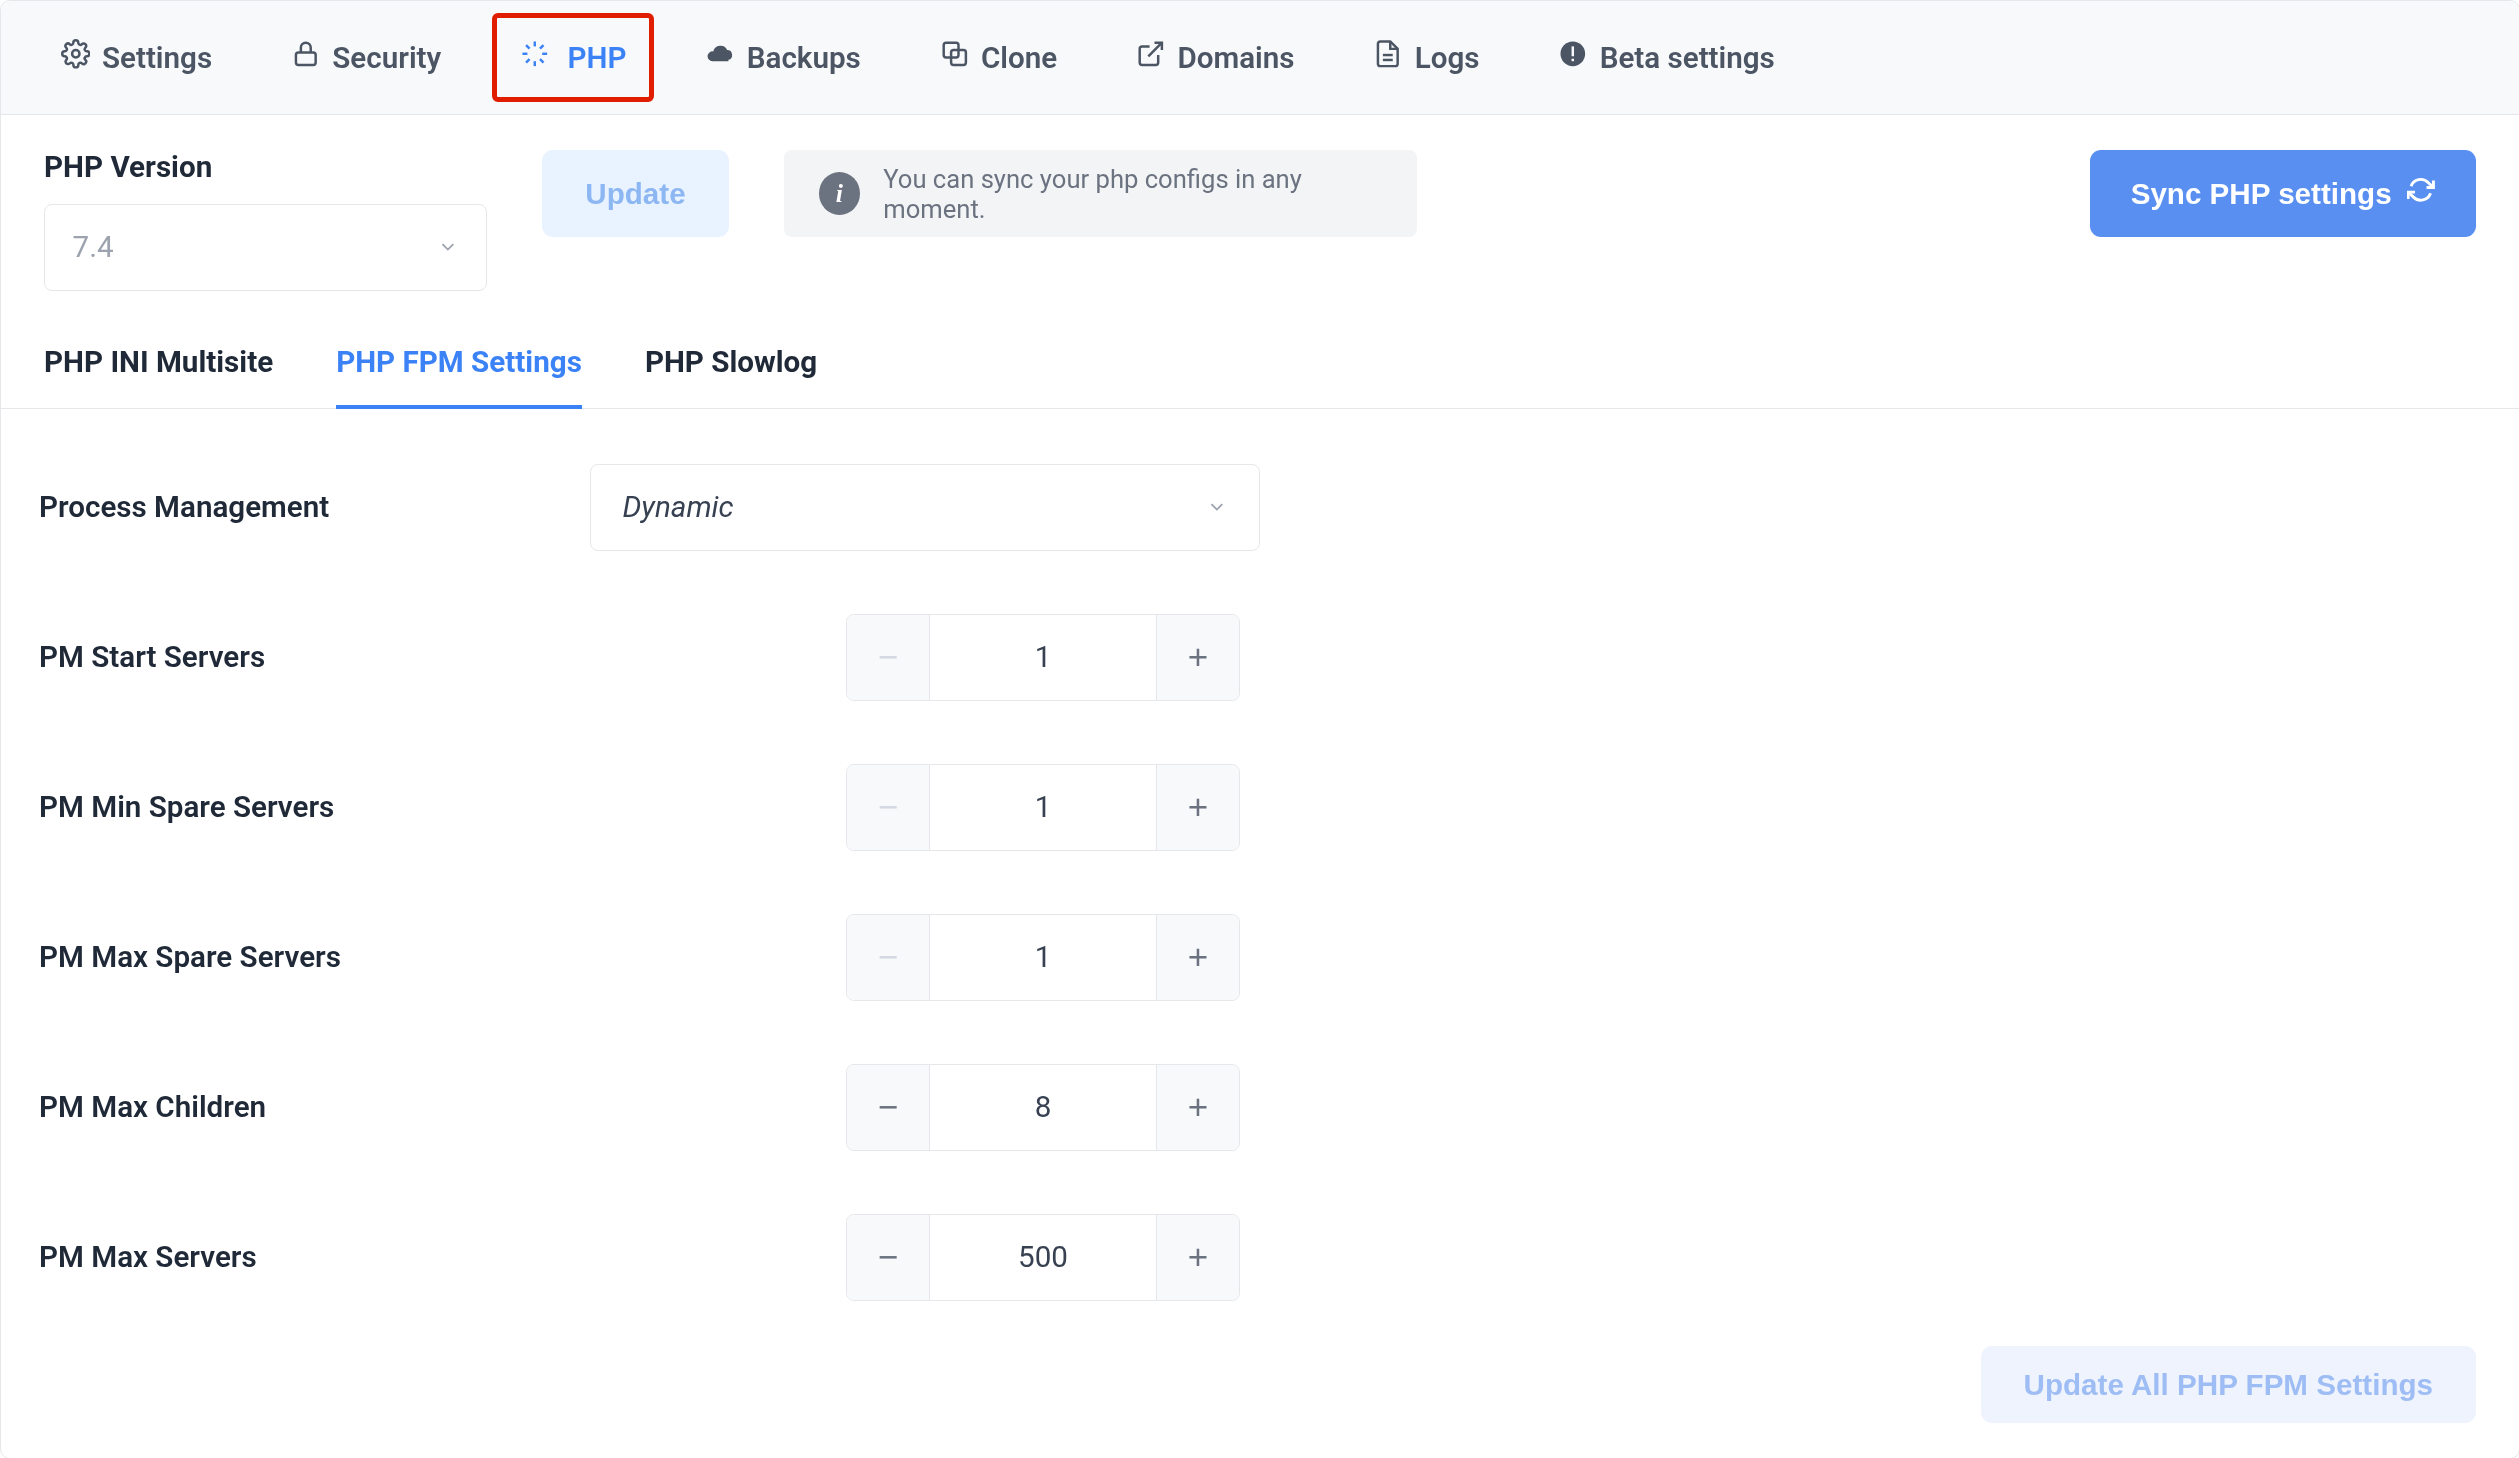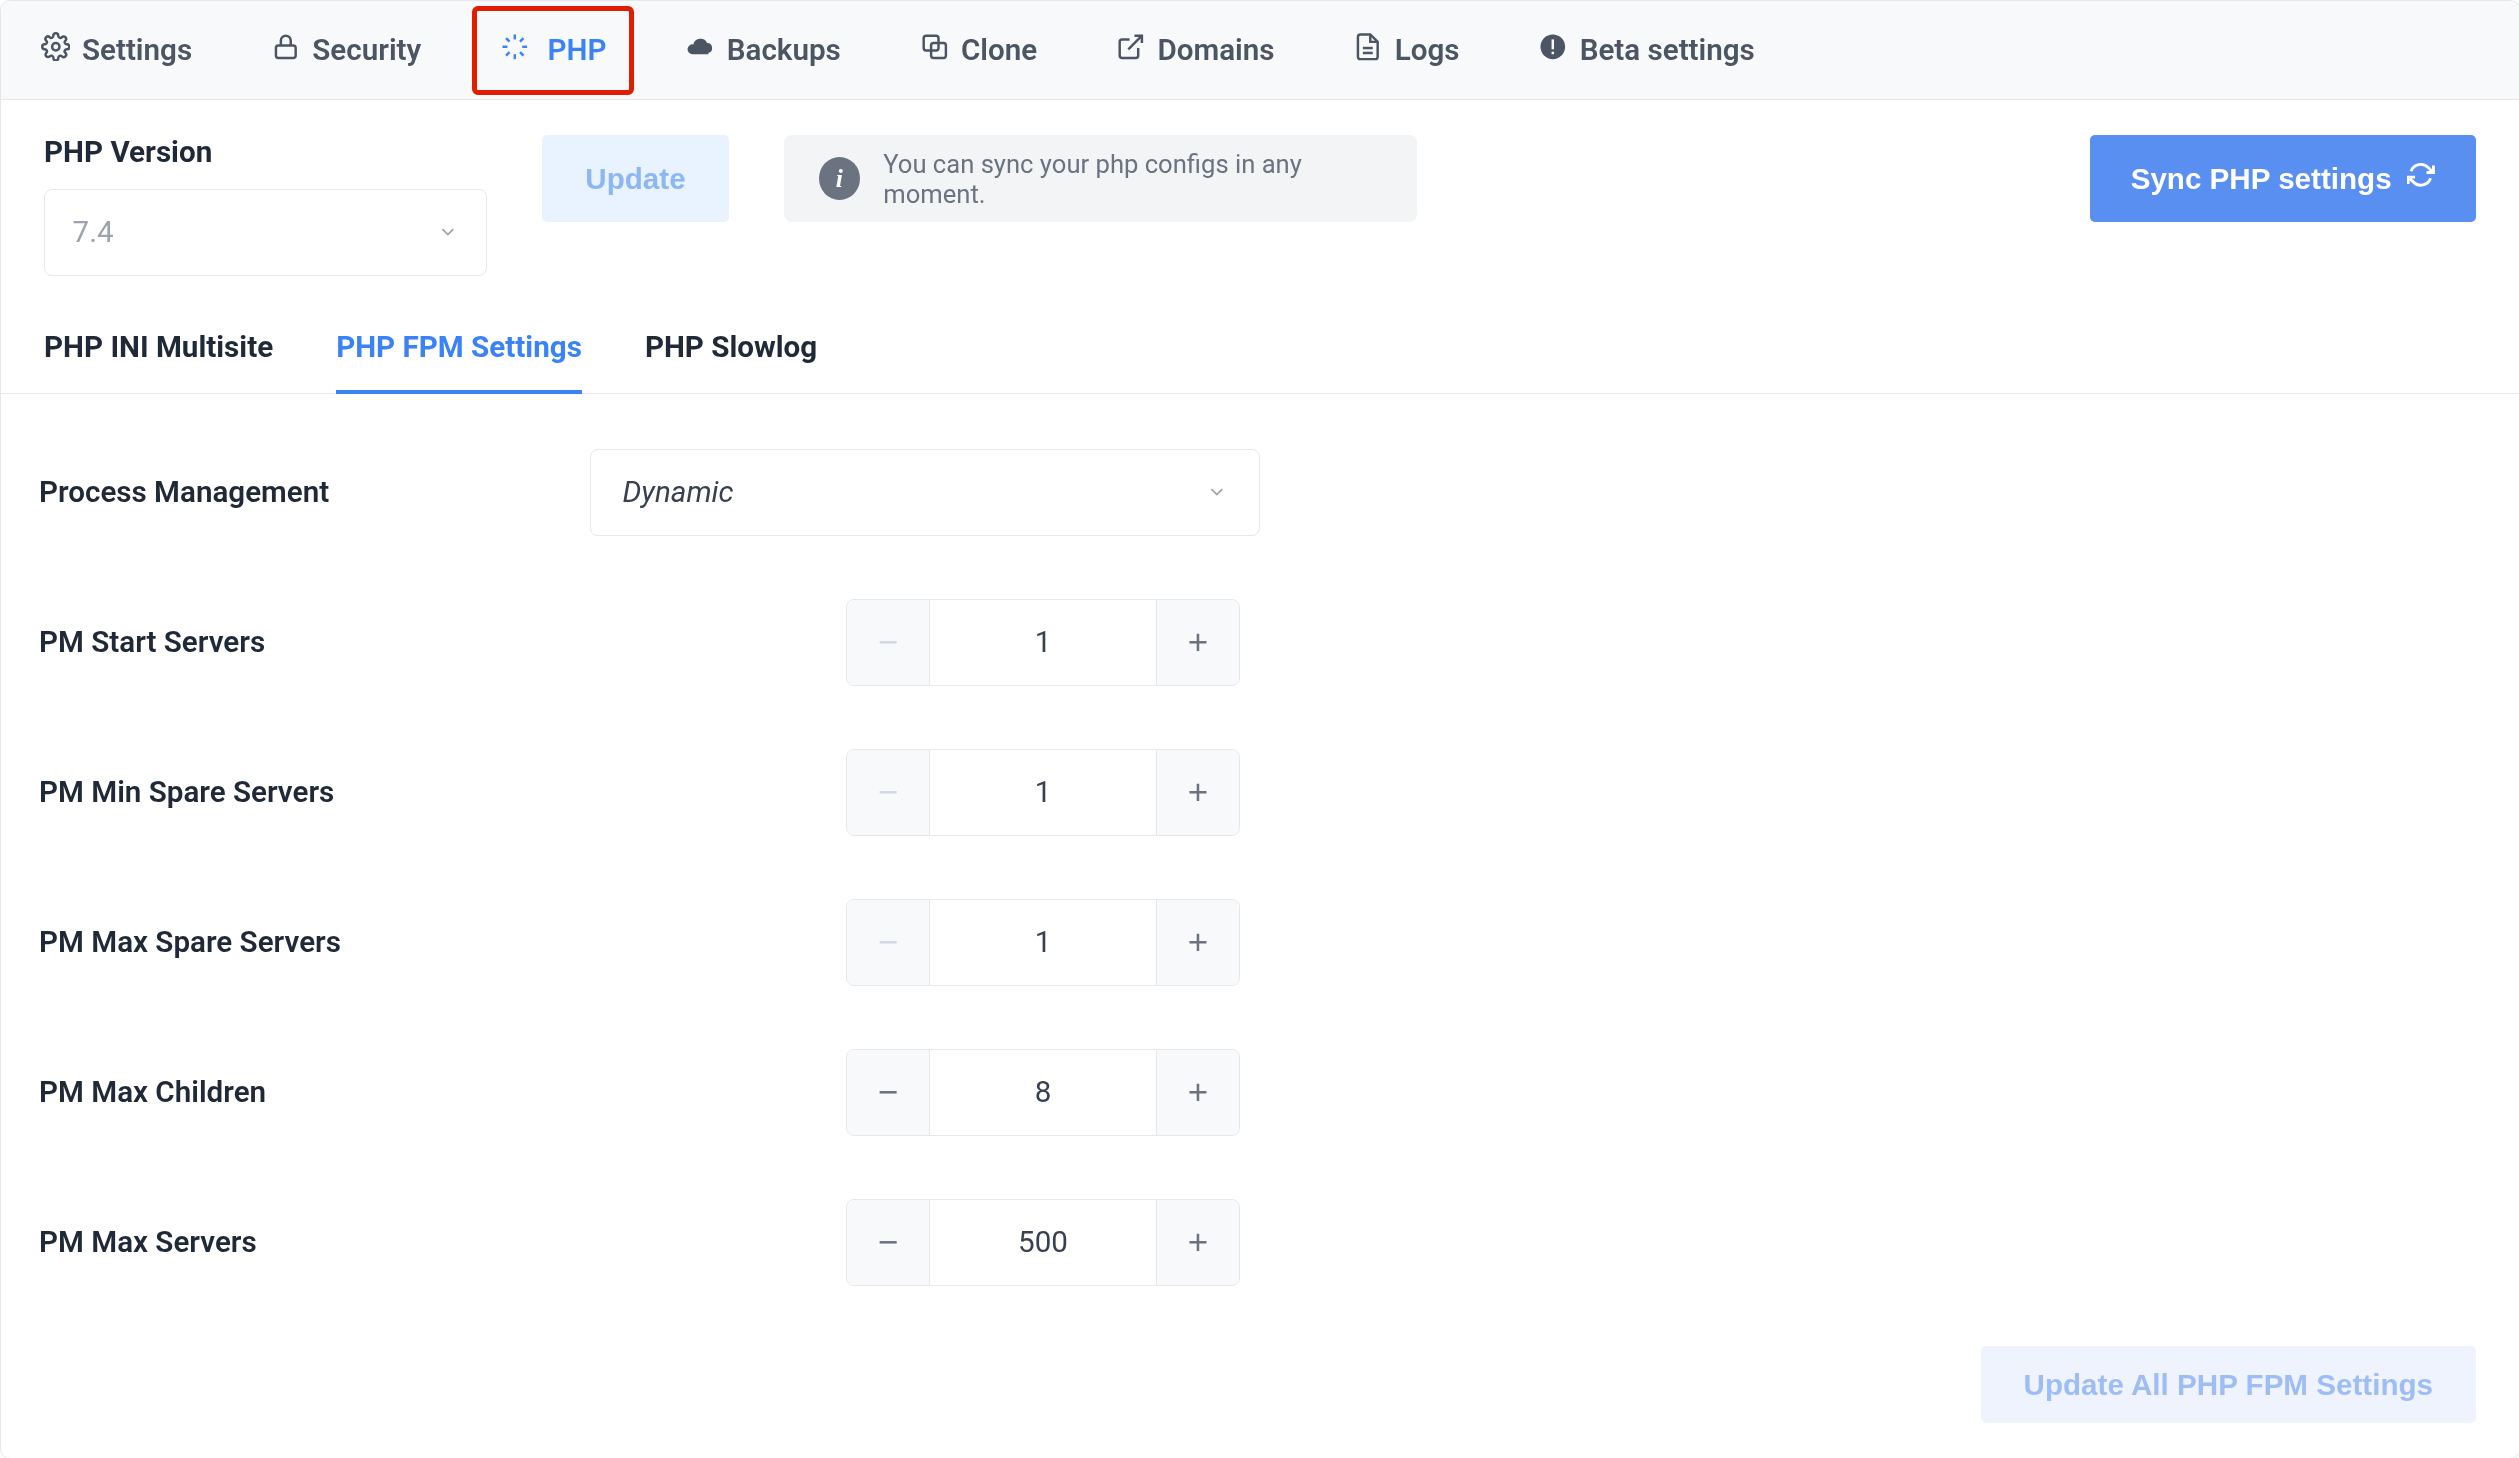--- a/index.html
+++ b/index.html
@@ -18,25 +18,25 @@
     border-radius: 9.9px;
     margin: 0;
     background: #ffffff;
     position: relative;
   }
 
   
   .tabbar {
     display: flex;
     align-items: center;
-    height: 99px;
+    height: 114px;
     background: #f8f9fb;
     border-bottom: 1px solid #e5e7eb;
     border-radius: 9.9px 9.9px 0 0;
-    padding: 0 12px;
+    padding: 0 32px;
     gap: 23.6px;
   }
   .tab {
     display: flex;
     align-items: center;
     gap: 11.8px;
     padding: 0 27.6px;
     height: 89px;
     font-size: 29.6px;
     font-weight: 600;
@@ -83,21 +83,21 @@
     font-size: 29.6px;
     color: #9ca3af;
     cursor: pointer;
     background: #fff;
   }
   .select .chev { color: #9ca3af; }
   .btn {
     display: inline-flex;
     align-items: center;
     justify-content: center;
-    border-radius: 5px;
+    border-radius: 11px;
     font-size: 29.6px;
     font-weight: 600;
     cursor: pointer;
     border: none;
   }
   .btn-update {
     width: 187px;
     height: 87px;
     background: #e9f2ff;
     color: #8cb7f3;

